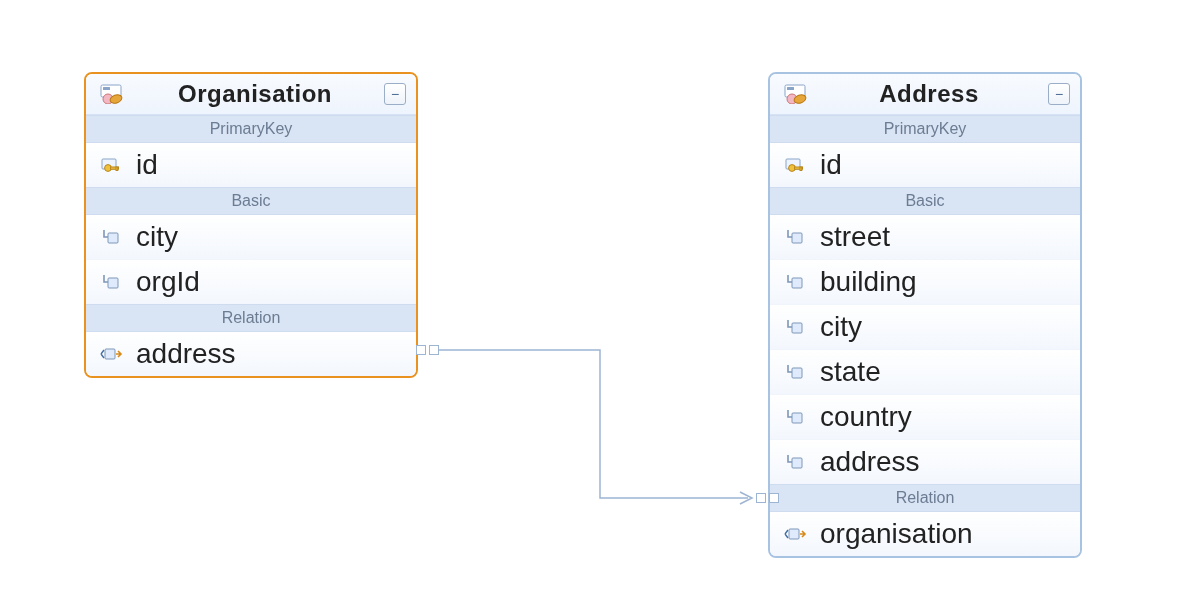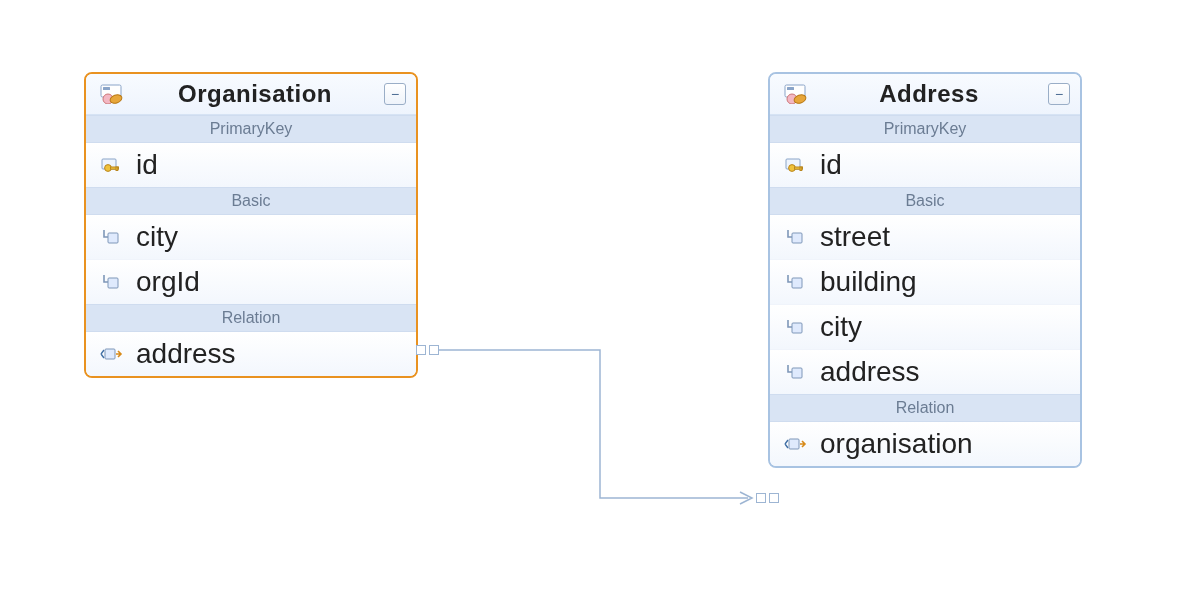--- a/index.html
+++ b/index.html
@@ -216,20 +216,38 @@
       </span>
       <span class="field-name">city</span>
     </div>
     <div class="attr-row">
       <span class="icon-slot">
         <svg width="20" height="18" viewBox="0 0 20 18">
             <path d="M3 2 v7 h4" fill="none" stroke="#7e97b8" stroke-width="1.6"></path>
             <rect x="7" y="5" width="10" height="10" rx="1" fill="#dfeafd" stroke="#7e97b8"></rect>
           </svg>
       </span>
+      <span class="field-name">state</span>
+    </div>
+    <div class="attr-row">
+      <span class="icon-slot">
+        <svg width="20" height="18" viewBox="0 0 20 18">
+            <path d="M3 2 v7 h4" fill="none" stroke="#7e97b8" stroke-width="1.6"></path>
+            <rect x="7" y="5" width="10" height="10" rx="1" fill="#dfeafd" stroke="#7e97b8"></rect>
+          </svg>
+      </span>
+      <span class="field-name">country</span>
+    </div>
+    <div class="attr-row">
+      <span class="icon-slot">
+        <svg width="20" height="18" viewBox="0 0 20 18">
+            <path d="M3 2 v7 h4" fill="none" stroke="#7e97b8" stroke-width="1.6"></path>
+            <rect x="7" y="5" width="10" height="10" rx="1" fill="#dfeafd" stroke="#7e97b8"></rect>
+          </svg>
+      </span>
       <span class="field-name">address</span>
     </div>
 
     <div class="section-label">Relation</div>
     <div class="attr-row">
       <span class="icon-slot">
         <svg width="24" height="18" viewBox="0 0 24 18">
           <path d="M2 9 l3 -4 M2 9 l3 4" fill="none" stroke="#3f6ea5" stroke-width="1.4"></path>
           <rect x="6" y="4" width="10" height="10" rx="1" fill="#dfeafd" stroke="#7e97b8"></rect>
           <path d="M17 9 h4 M19 6 l3 3 l-3 3" fill="none" stroke="#d78a1a" stroke-width="1.6"></path>

